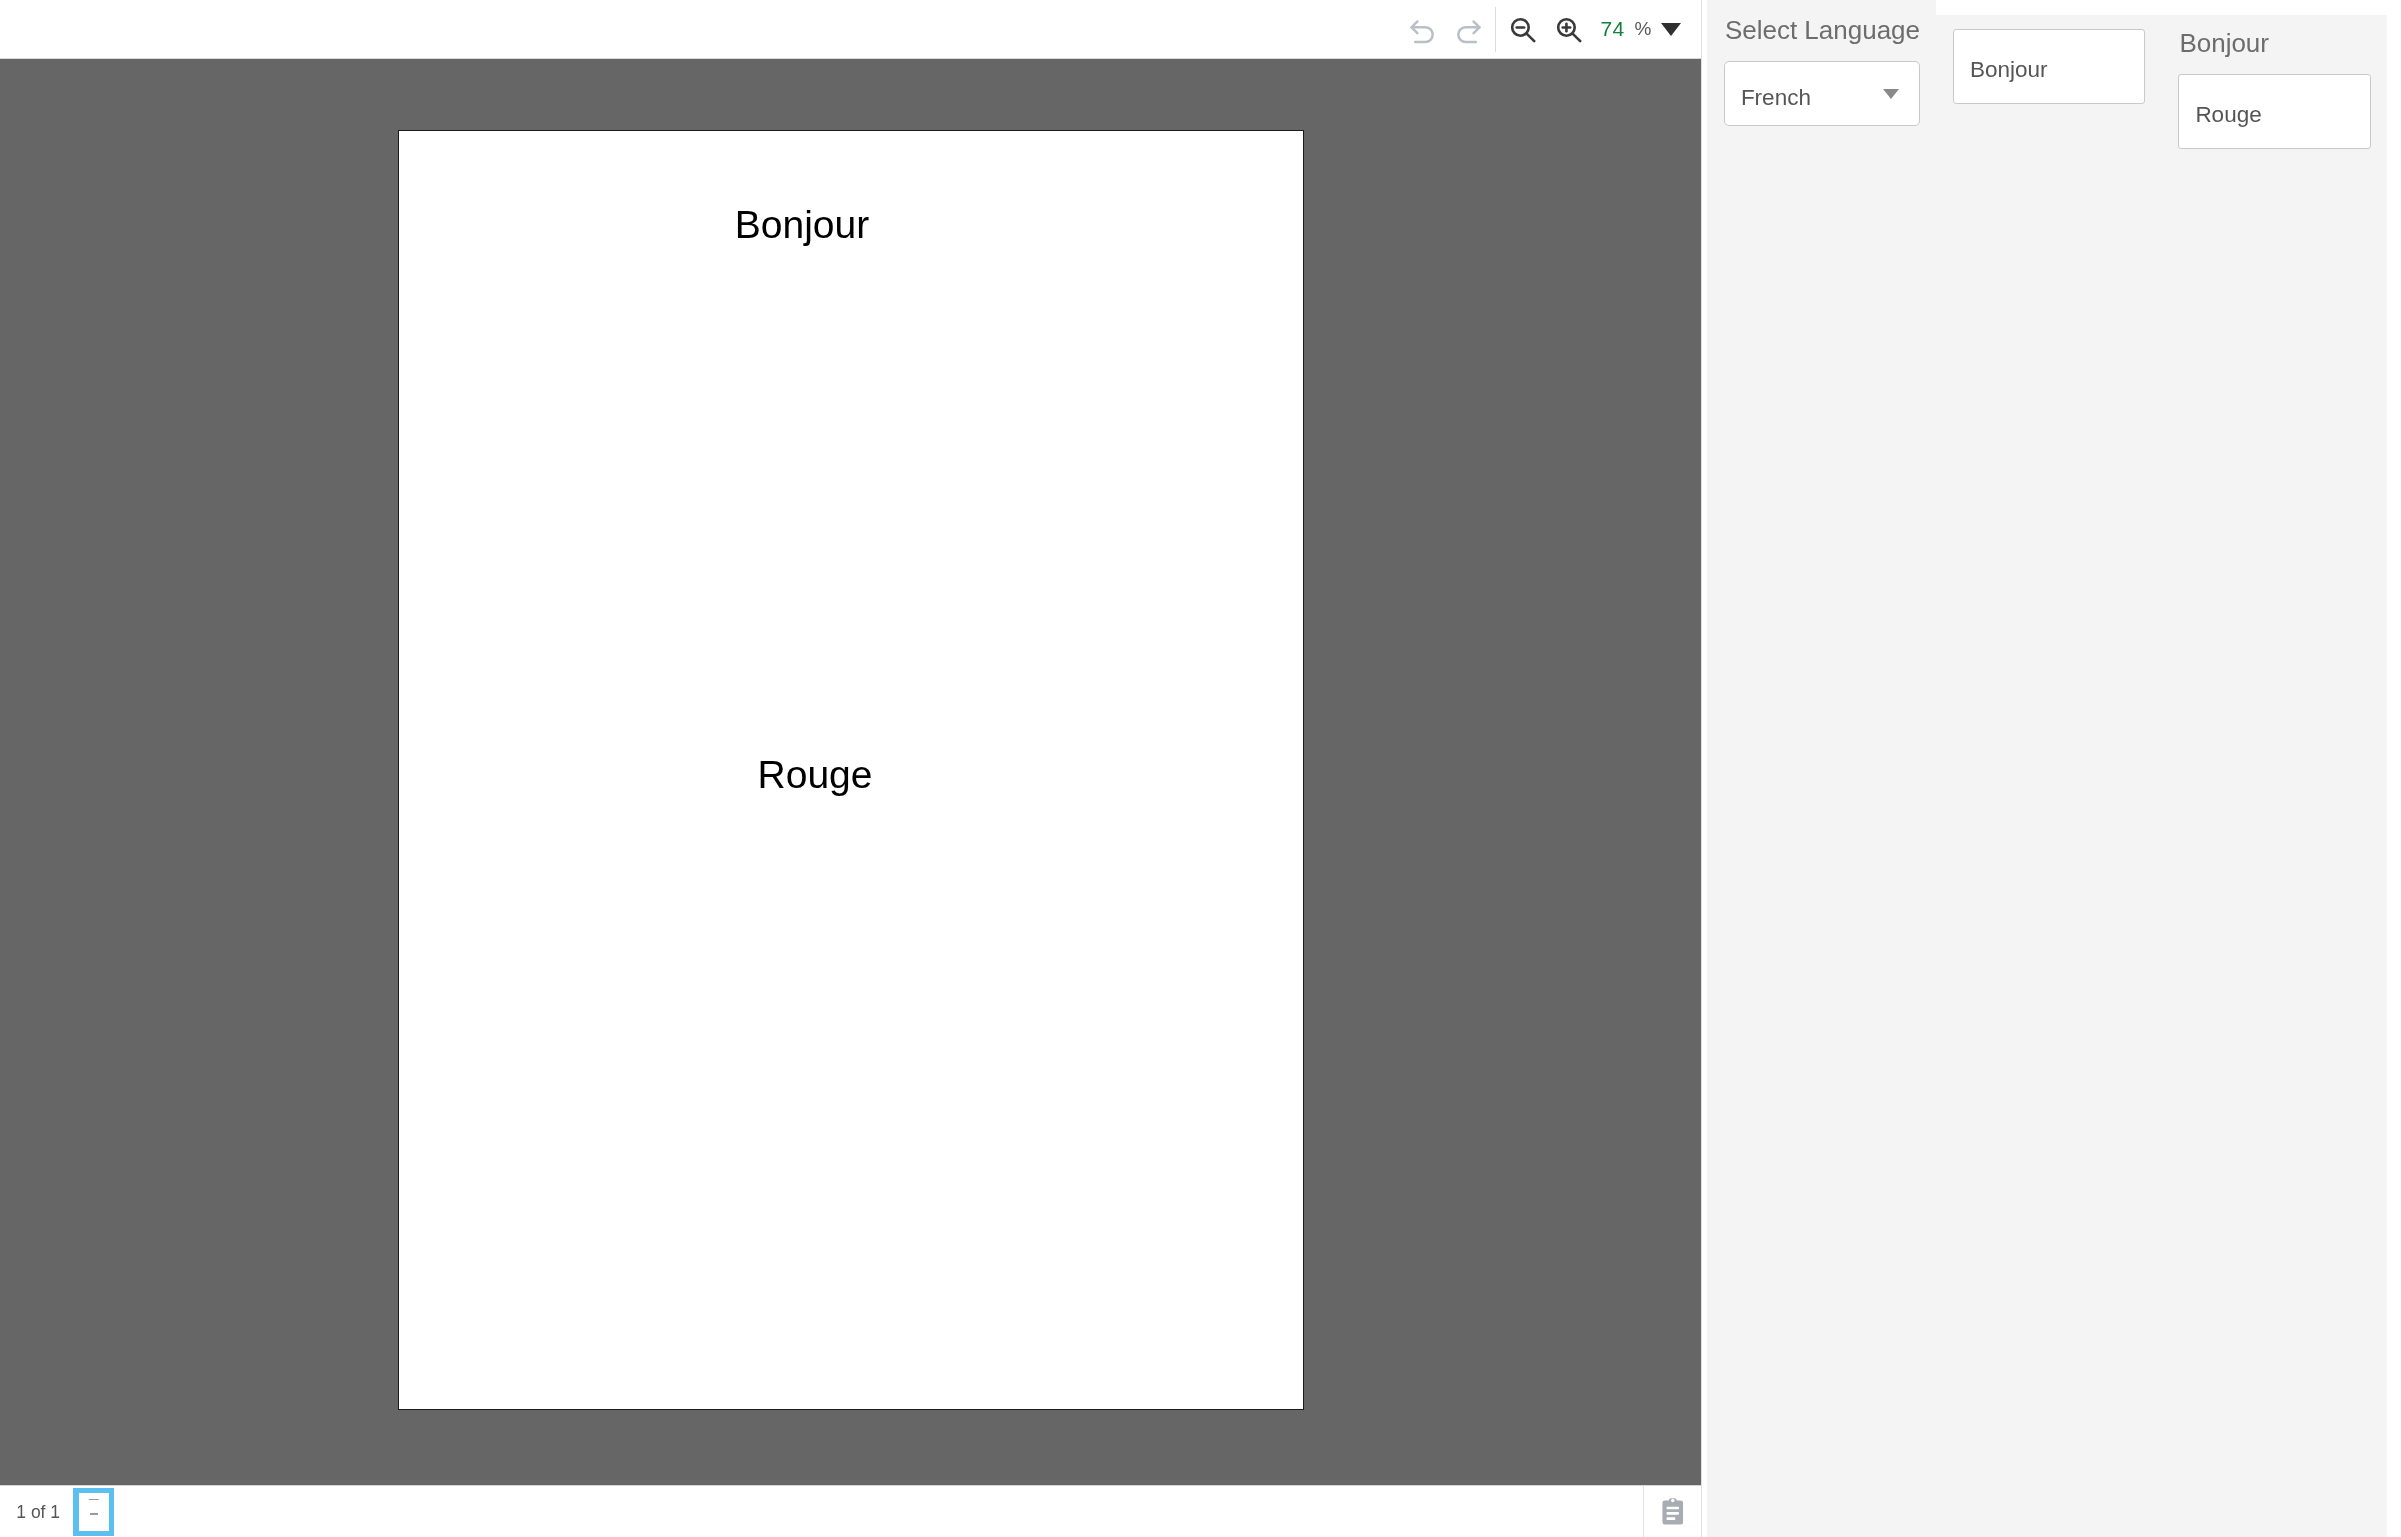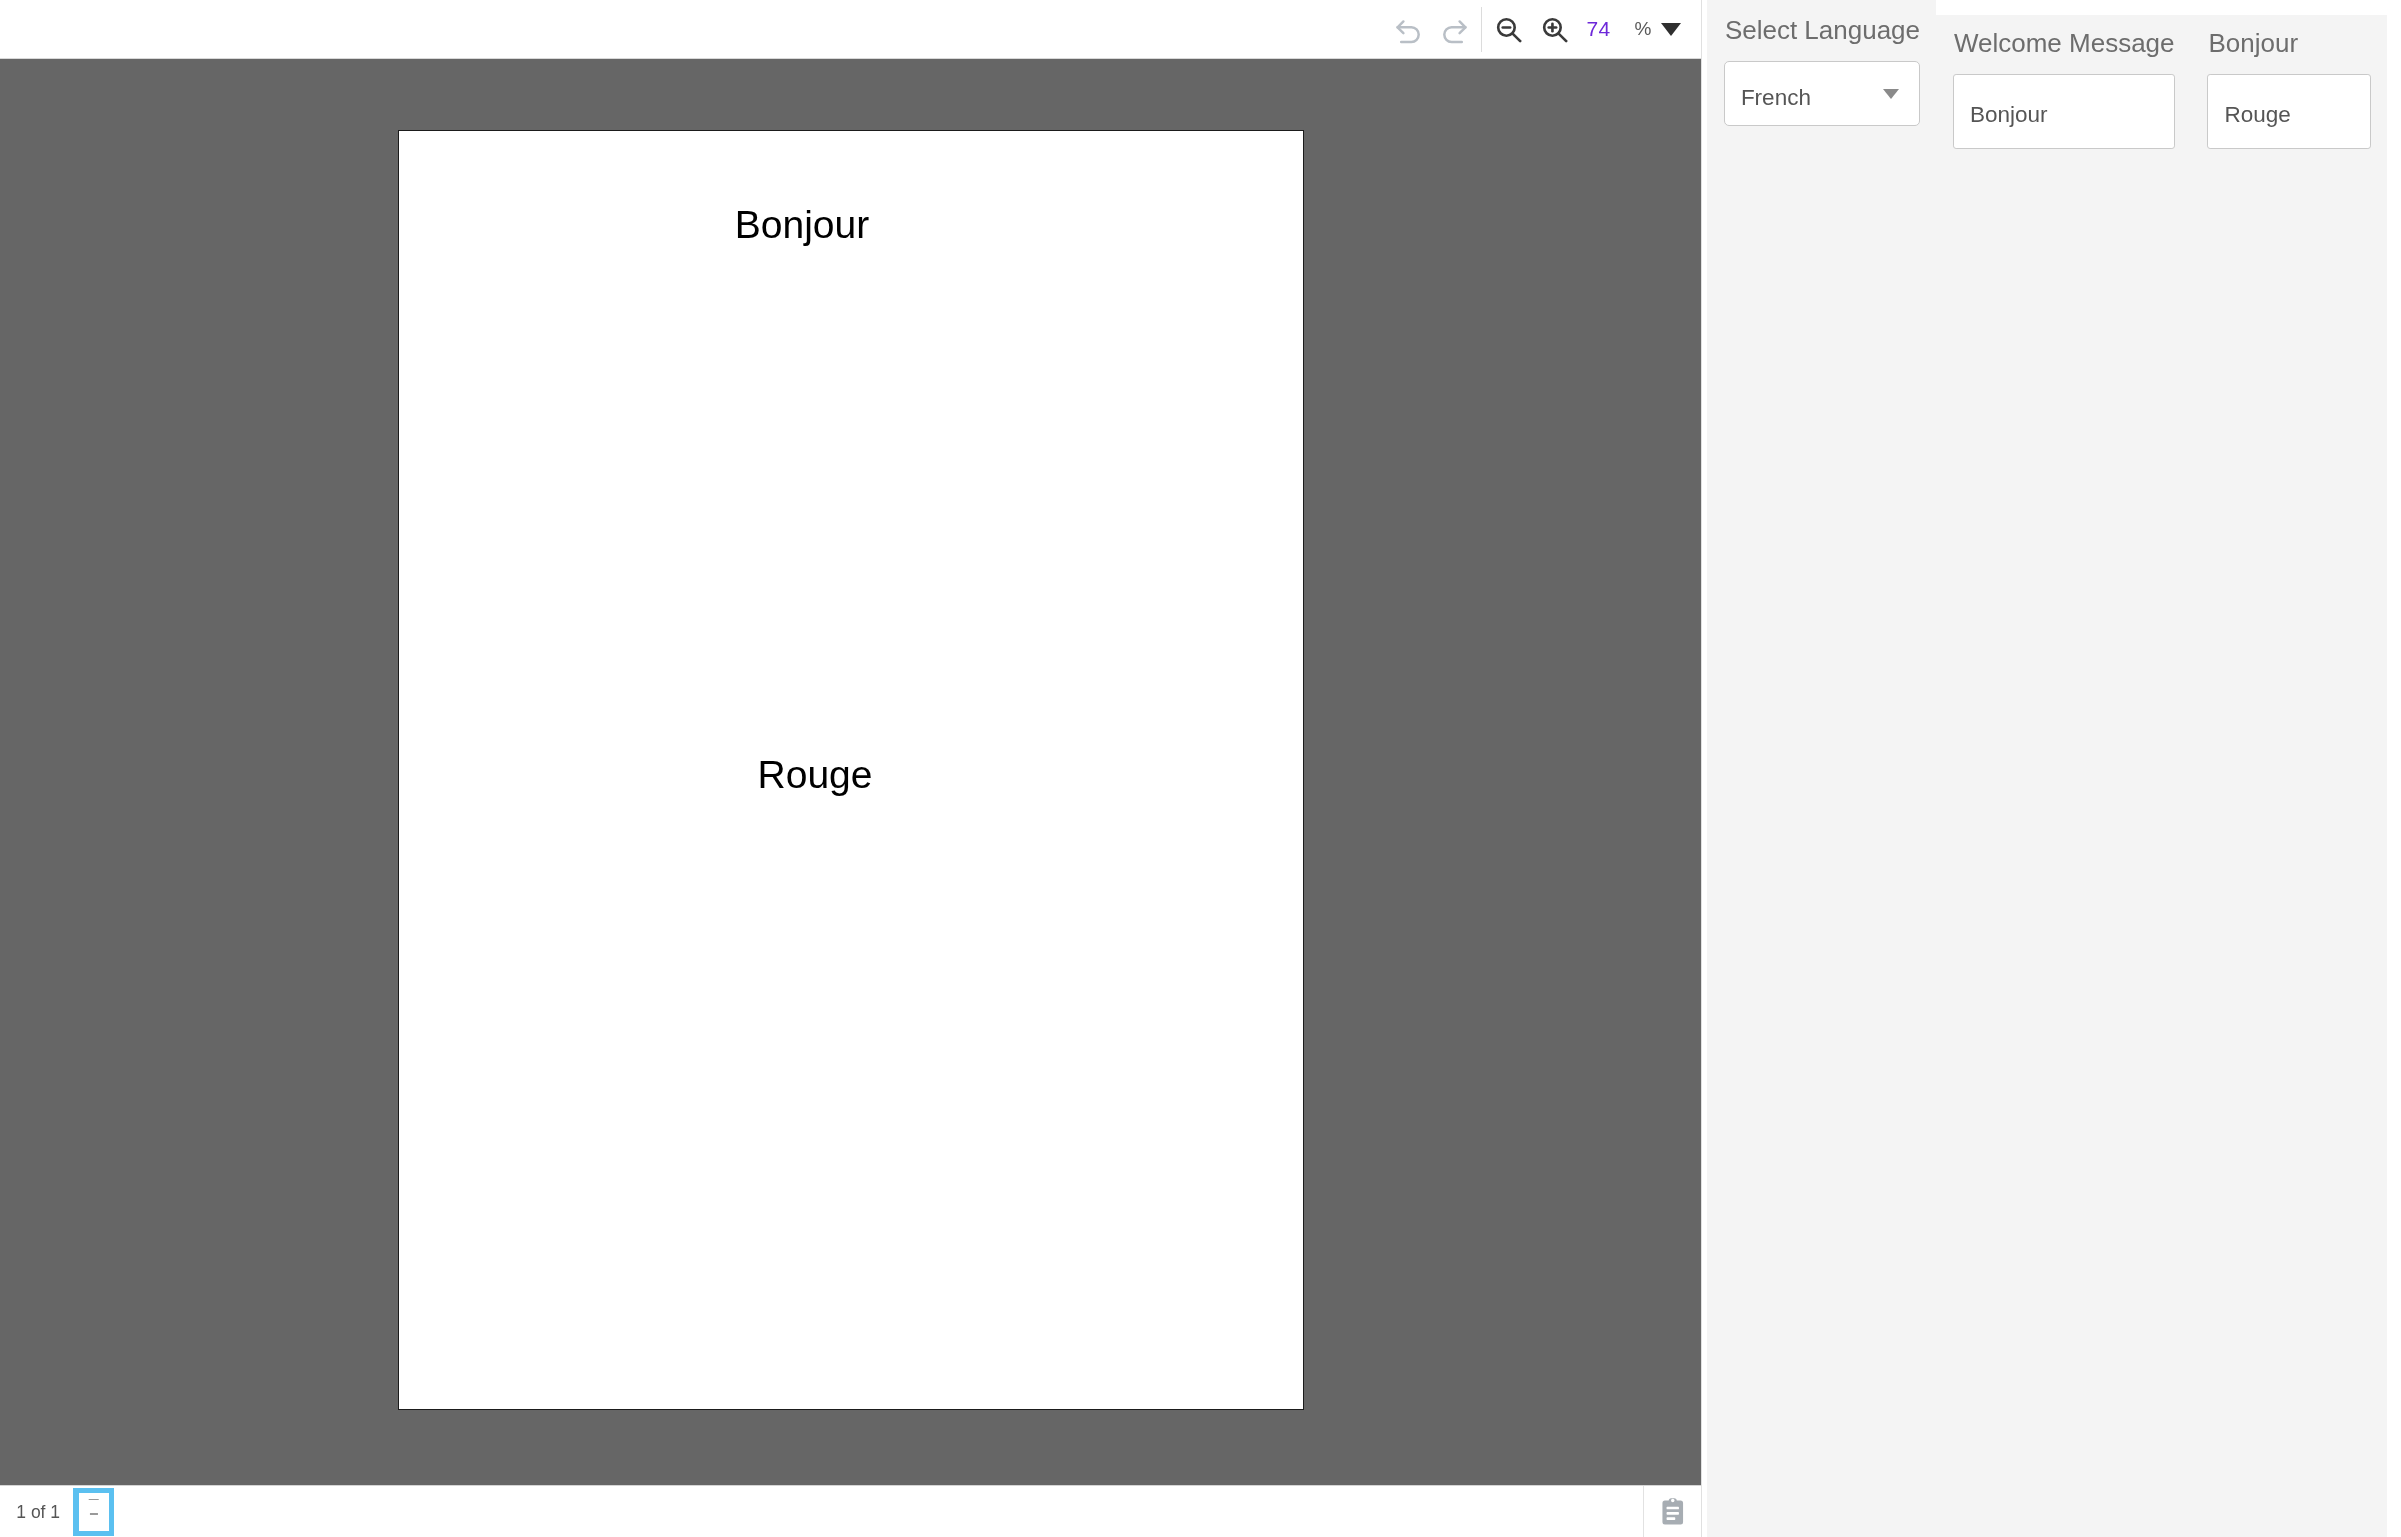--- a/index.html
+++ b/index.html
@@ -42,22 +42,22 @@
   .tb-divider {
     width: 0.6px; height: 45px; background: #dcdcdc; margin: 0 3.8px;
   }
   .tb-btn {
     width: 46px; height: 46px;
     display: flex; align-items: center; justify-content: center;
     cursor: pointer; background: transparent; border: none;
   }
   .tb-btn svg { display: block; }
   .zoomval {
-    font-size: 21px; color: #6d28d9; letter-spacing: 0.3px;
-    margin-left: 8.8px; margin-right: 24px;
+    font-size: 21px; color: #15803d; letter-spacing: 0.3px;
+    margin-left: 8.8px; margin-right: 10px;
     font-family: "Liberation Sans", sans-serif;
   }
   .zoompct { font-size: 19px; color: #5a5a5a; margin-right: 10px; }
   .caret-down {
     width: 0; height: 0;
     border-left: 10.6px solid transparent;
     border-right: 10.6px solid transparent;
     border-top: 13px solid #2f2f2f;
     margin-right: 5px;
     cursor: pointer;
@@ -285,21 +285,20 @@
 
     <div class="card lang">
       <div class="card-title">Select Language</div>
       <div class="field select">
         <span class="field-text">French</span>
         <span class="select-caret"></span>
       </div>
     </div>
 
     <div class="card msg">
-      <div class="card-title">Welcome Message</div>
       <div class="field">
         <span class="field-text">Bonjour</span>
       </div>
     </div>
 
     <div class="card col">
       <div class="card-title">Bonjour</div>
       <div class="field">
         <span class="field-text">Rouge</span>
       </div>

